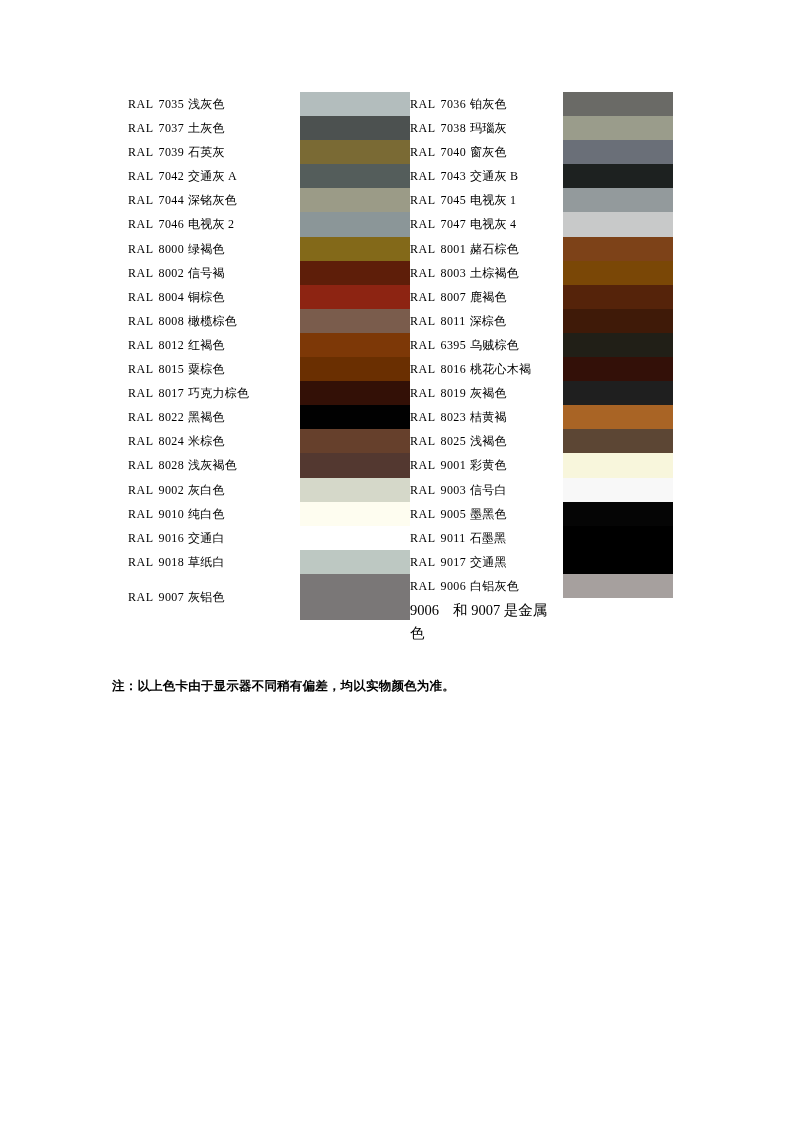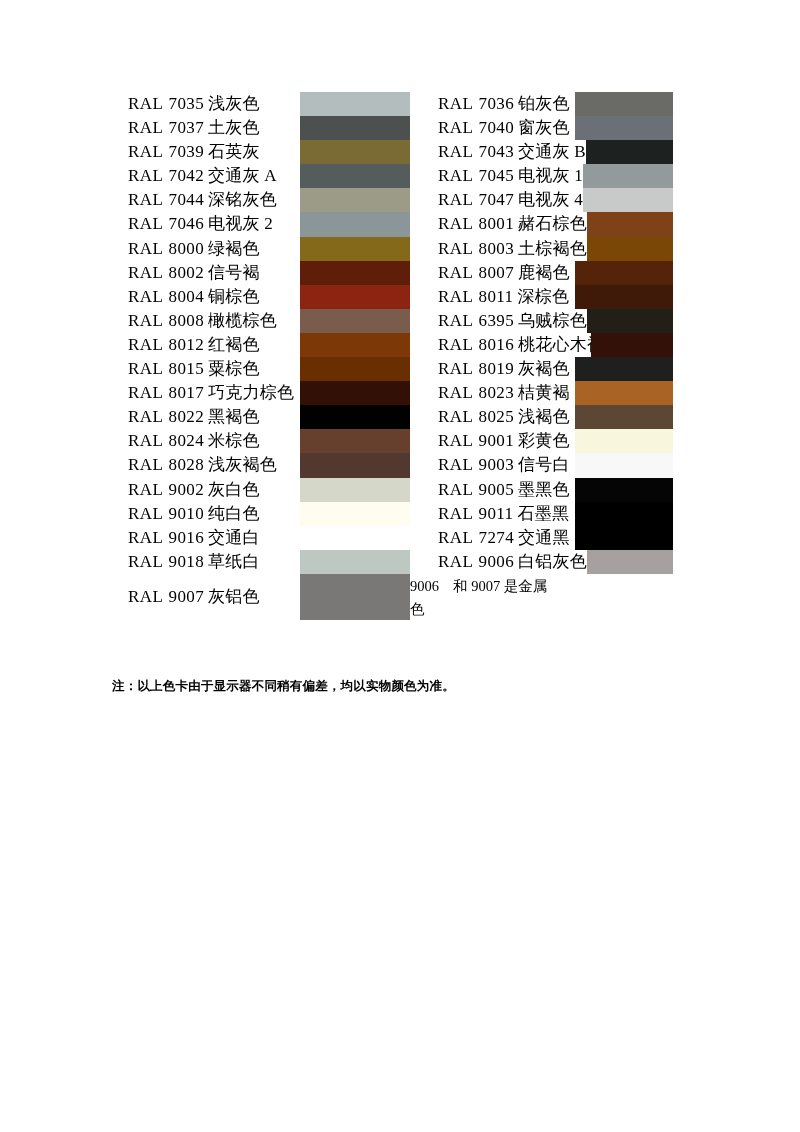--- a/index.html
+++ b/index.html
@@ -42,40 +42,40 @@
   .row {
     display: flex;
     flex-direction: row;
     align-items: stretch;
     height: 24.1px;
   }
   .row-tall { height: 46px; }
 
   .label {
     width: 172px;
-    font-size: 17px;
+    font-size: 12px;
     line-height: 24.1px;
     white-space: nowrap;
     letter-spacing: 0.2px;
     padding-left: 0px;
   }
   .row-tall .label {
     line-height: 46px;
   }
   .label .ral { letter-spacing: 0.5px; }
   .label .num { padding-left: 5px; letter-spacing: 0.4px; }
   .label .cn  { padding-left: 4px; }
 
   .swatch {
     width: 110px;
     align-self: stretch;
   }
   .swatch.empty { background: transparent; }
 
-  .col-right .label { width: 153px; padding-left: 28px; }
+  .col-right .label { width: 153px; }
 
   .note-row {
     display: flex;
     flex-direction: row;
     align-items: flex-start;
     height: 46px;
   }
   .metal-note {
     width: 153px;
     font-size: 14.5px;
@@ -189,20 +189,24 @@
             <div class="swatch" style="background: rgb(122, 119, 119);"></div>
           </div>
         </div>
 
       <div class="column col-right" id="right-col">
           <div class="row">
             <div class="label"><span class="ral">RAL</span><span class="num">7036</span><span class="cn">铂灰色</span></div>
             <div class="swatch" style="background: rgb(106, 106, 102);"></div>
           </div>
           <div class="row">
+            <div class="label"><span class="ral">RAL</span><span class="num">7038</span><span class="cn">玛瑙灰</span></div>
+            <div class="swatch" style="background: rgb(154, 156, 139);"></div>
+          </div>
+          <div class="row">
             <div class="label"><span class="ral">RAL</span><span class="num">7040</span><span class="cn">窗灰色</span></div>
             <div class="swatch" style="background: rgb(106, 111, 120);"></div>
           </div>
           <div class="row">
             <div class="label"><span class="ral">RAL</span><span class="num">7043</span><span class="cn">交通灰 B</span></div>
             <div class="swatch" style="background: rgb(29, 33, 32);"></div>
           </div>
           <div class="row">
             <div class="label"><span class="ral">RAL</span><span class="num">7045</span><span class="cn">电视灰 1</span></div>
             <div class="swatch" style="background: rgb(147, 154, 156);"></div>
@@ -257,21 +261,21 @@
           </div>
           <div class="row">
             <div class="label"><span class="ral">RAL</span><span class="num">9005</span><span class="cn">墨黑色</span></div>
             <div class="swatch" style="background: rgb(5, 5, 5);"></div>
           </div>
           <div class="row">
             <div class="label"><span class="ral">RAL</span><span class="num">9011</span><span class="cn">石墨黑</span></div>
             <div class="swatch" style="background: rgb(0, 0, 0);"></div>
           </div>
           <div class="row">
-            <div class="label"><span class="ral">RAL</span><span class="num">7274</span><span class="cn">交通黑</span></div>
+            <div class="label"><span class="ral">RAL</span><span class="num">9017</span><span class="cn">交通黑</span></div>
             <div class="swatch" style="background: rgb(0, 0, 0);"></div>
           </div>
           <div class="row">
             <div class="label"><span class="ral">RAL</span><span class="num">9006</span><span class="cn">白铝灰色</span></div>
             <div class="swatch" style="background: rgb(166, 160, 158);"></div>
           </div>
           <div class="note-row">
             <div class="metal-note"><span>9006</span><span class="gap">和 9007 是金属</span><div>色</div></div>
             <div class="swatch empty"></div>
           </div>

